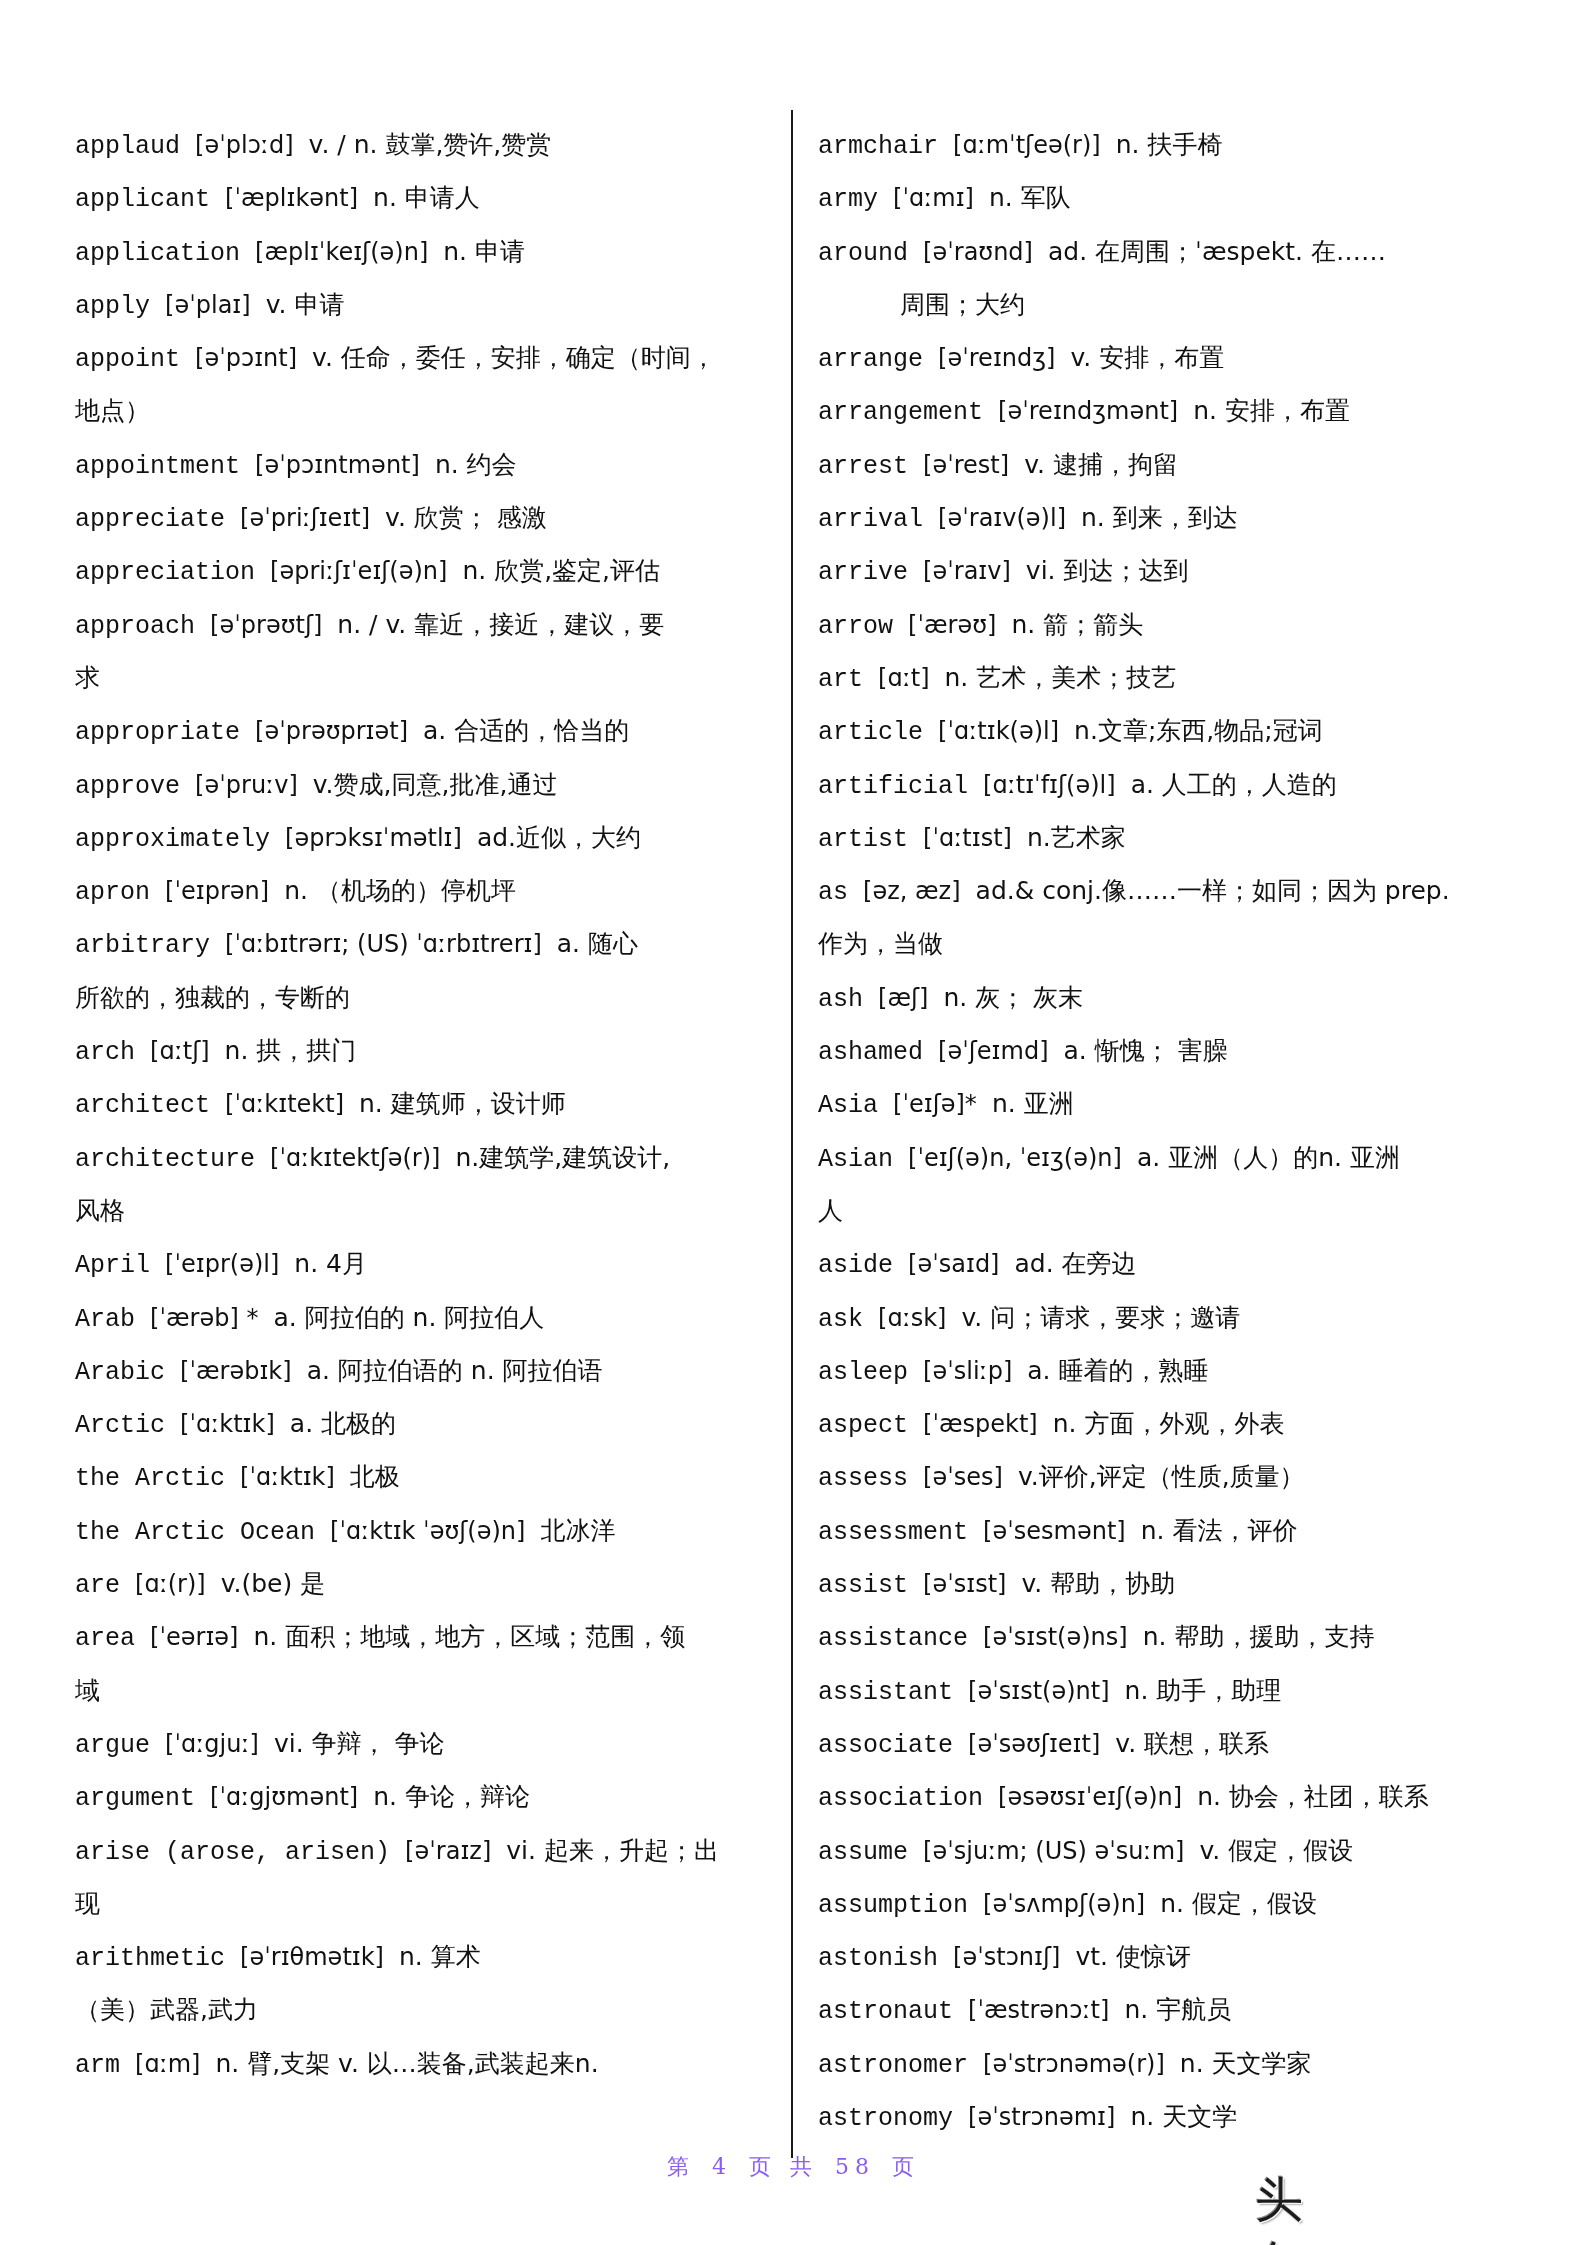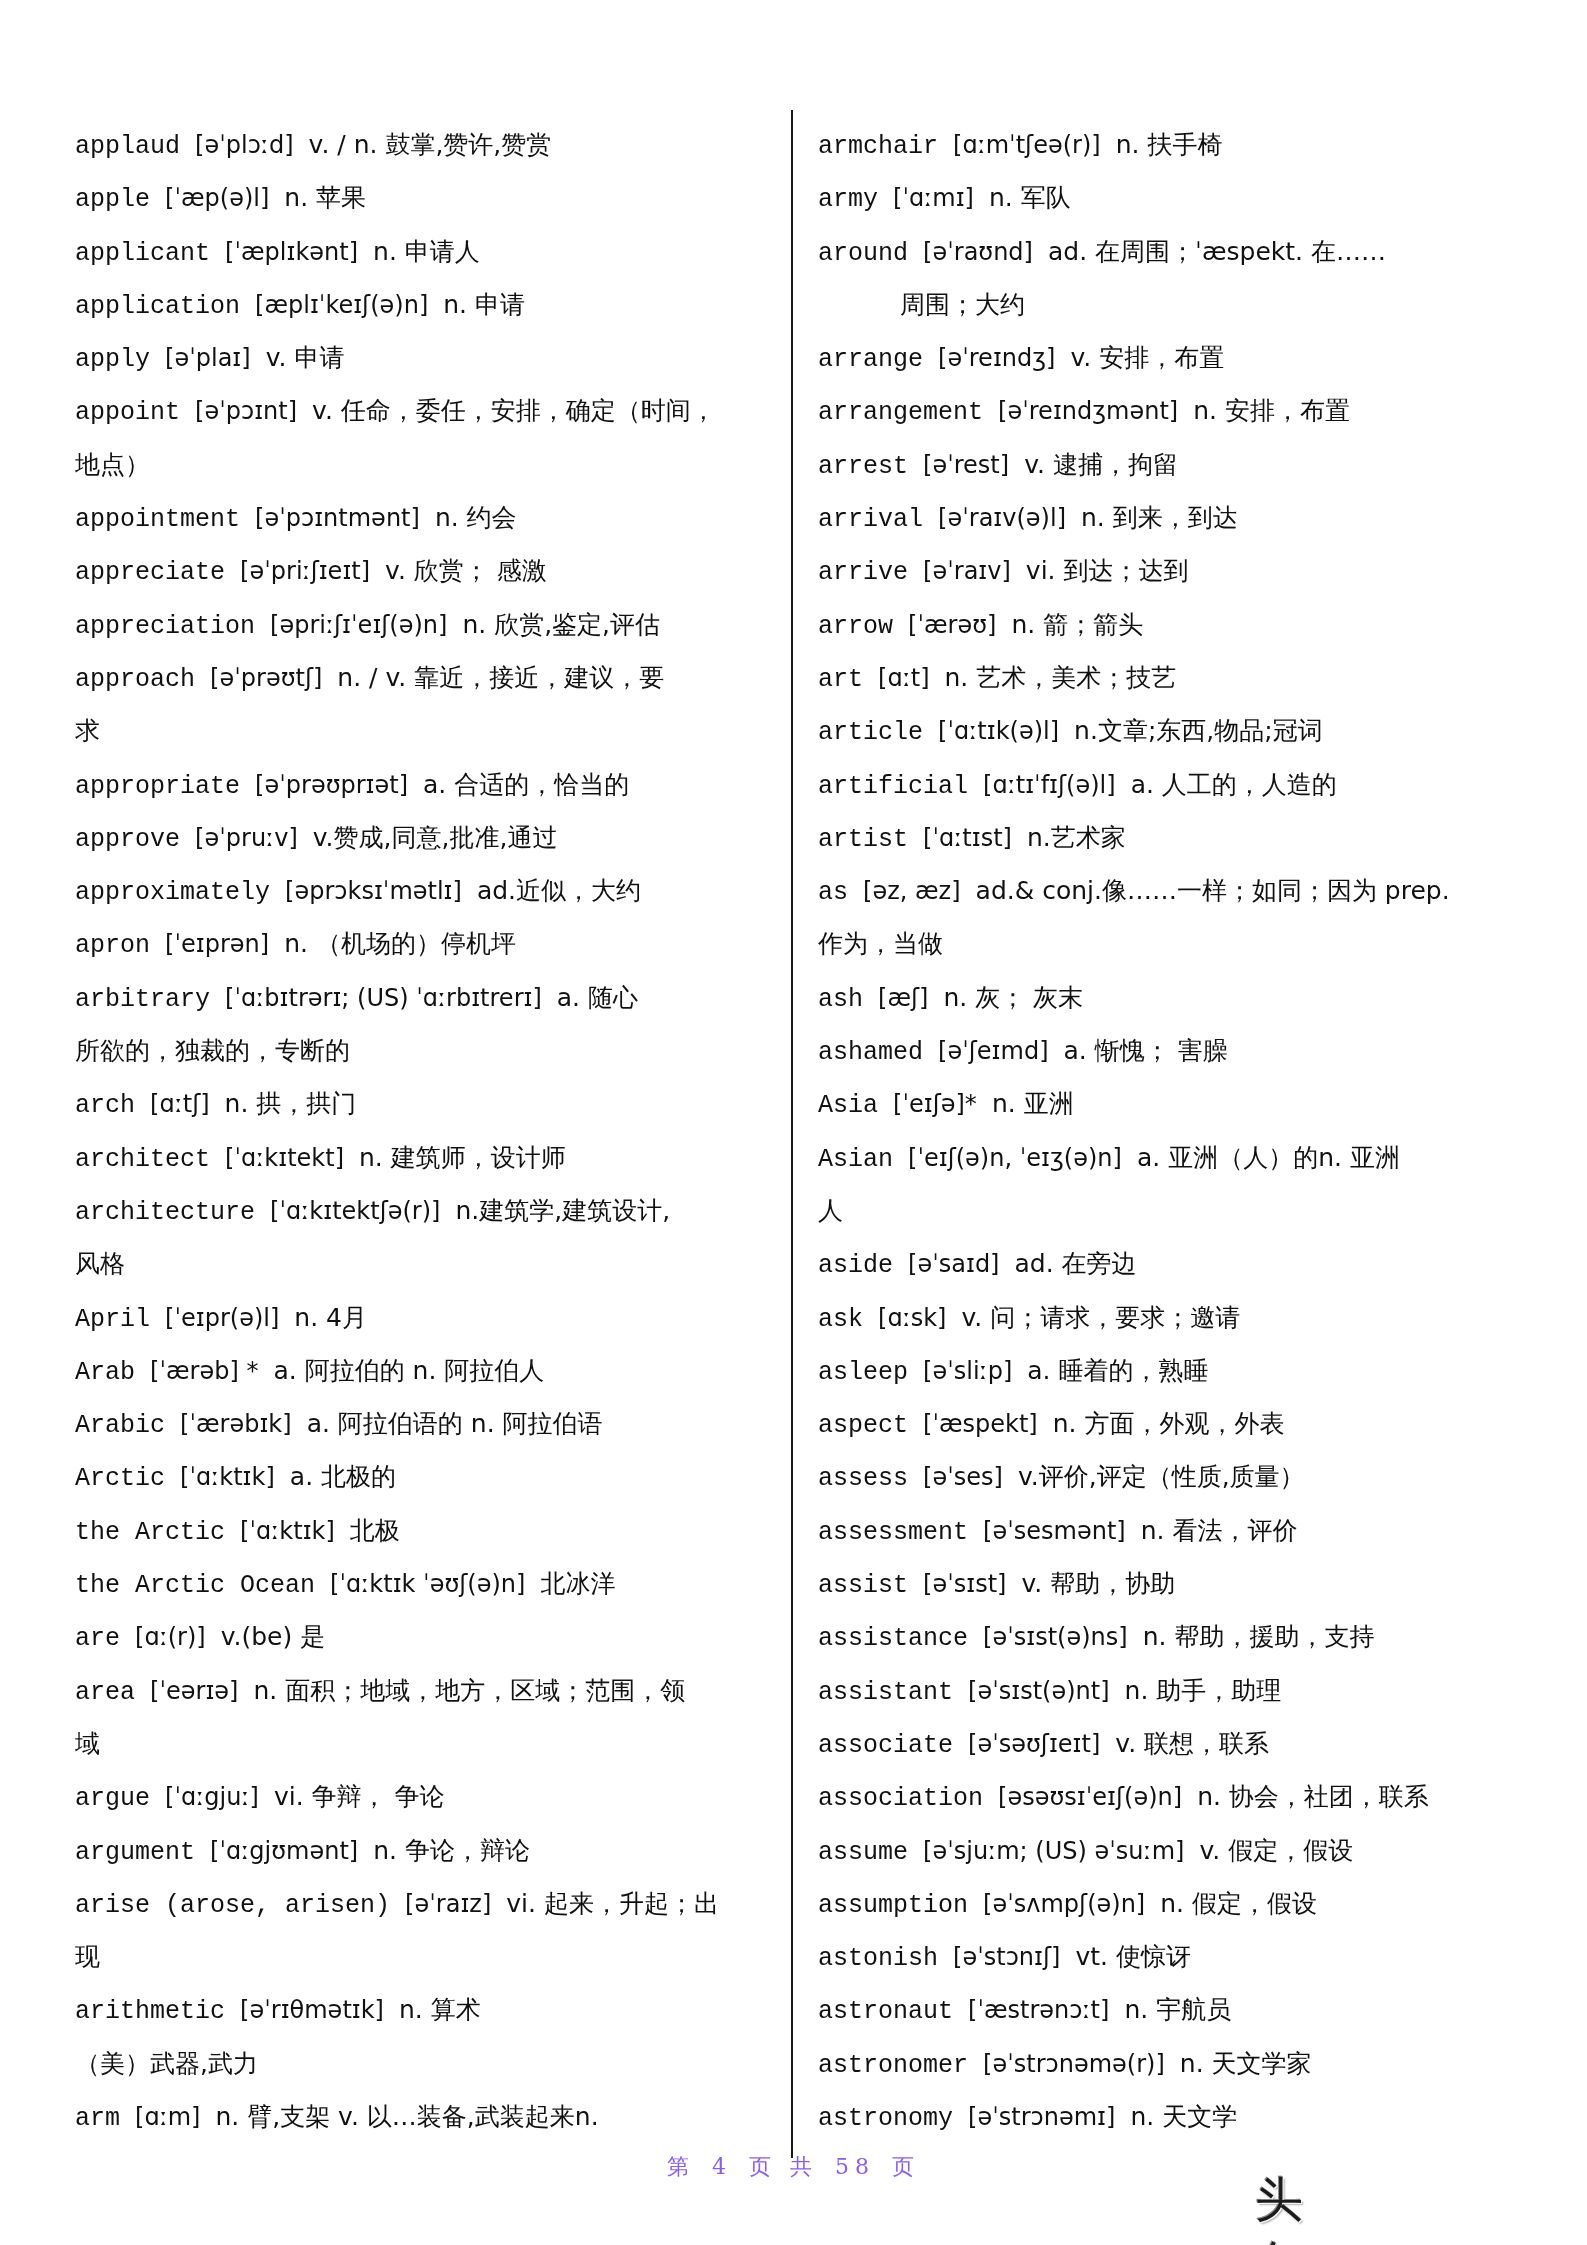--- a/index.html
+++ b/index.html
@@ -38,21 +38,20 @@
     letter-spacing: 1px;
   }
 </style>
 </head>
 <body>
 
 <div class="page">
 
   <div class="col col-left" id="left-col">
       <div class="line"><span class="word">applaud</span>  <span class="ipa">[əˈplɔːd]</span> <span class="def">v. / n. 鼓掌,赞许,赞赏</span></div>
-      <div class="line"><span class="word">apple</span>  <span class="ipa">[ˈæp(ə)l]</span> <span class="def">n. 苹果</span></div>
       <div class="line"><span class="word">applicant</span>  <span class="ipa">[ˈæplɪkənt]</span> <span class="def">n. 申请人</span></div>
       <div class="line"><span class="word">application</span>  <span class="ipa">[æplɪˈkeɪʃ(ə)n]</span> <span class="def">n. 申请</span></div>
       <div class="line"><span class="word">apply</span>  <span class="ipa">[əˈplaɪ]</span> <span class="def">v. 申请</span></div>
       <div class="line"><span class="word">appoint</span>  <span class="ipa">[əˈpɔɪnt]</span> <span class="def">v. 任命，委任，安排，确定（时间，</span></div>
       <div class="line cont"><span class="def">地点）</span></div>
       <div class="line"><span class="word">appointment</span>  <span class="ipa">[əˈpɔɪntmənt]</span> <span class="def">n. 约会</span></div>
       <div class="line"><span class="word">appreciate</span>  <span class="ipa">[əˈpriːʃɪeɪt]</span> <span class="def">v. 欣赏； 感激</span></div>
       <div class="line"><span class="word">appreciation</span>  <span class="ipa">[əpriːʃɪˈeɪʃ(ə)n]</span> <span class="def">n. 欣赏,鉴定,评估</span></div>
       <div class="line"><span class="word">approach</span>  <span class="ipa">[əˈprəʊtʃ]</span> <span class="def">n. / v. 靠近，接近，建议，要</span></div>
       <div class="line cont"><span class="def">求</span></div>

